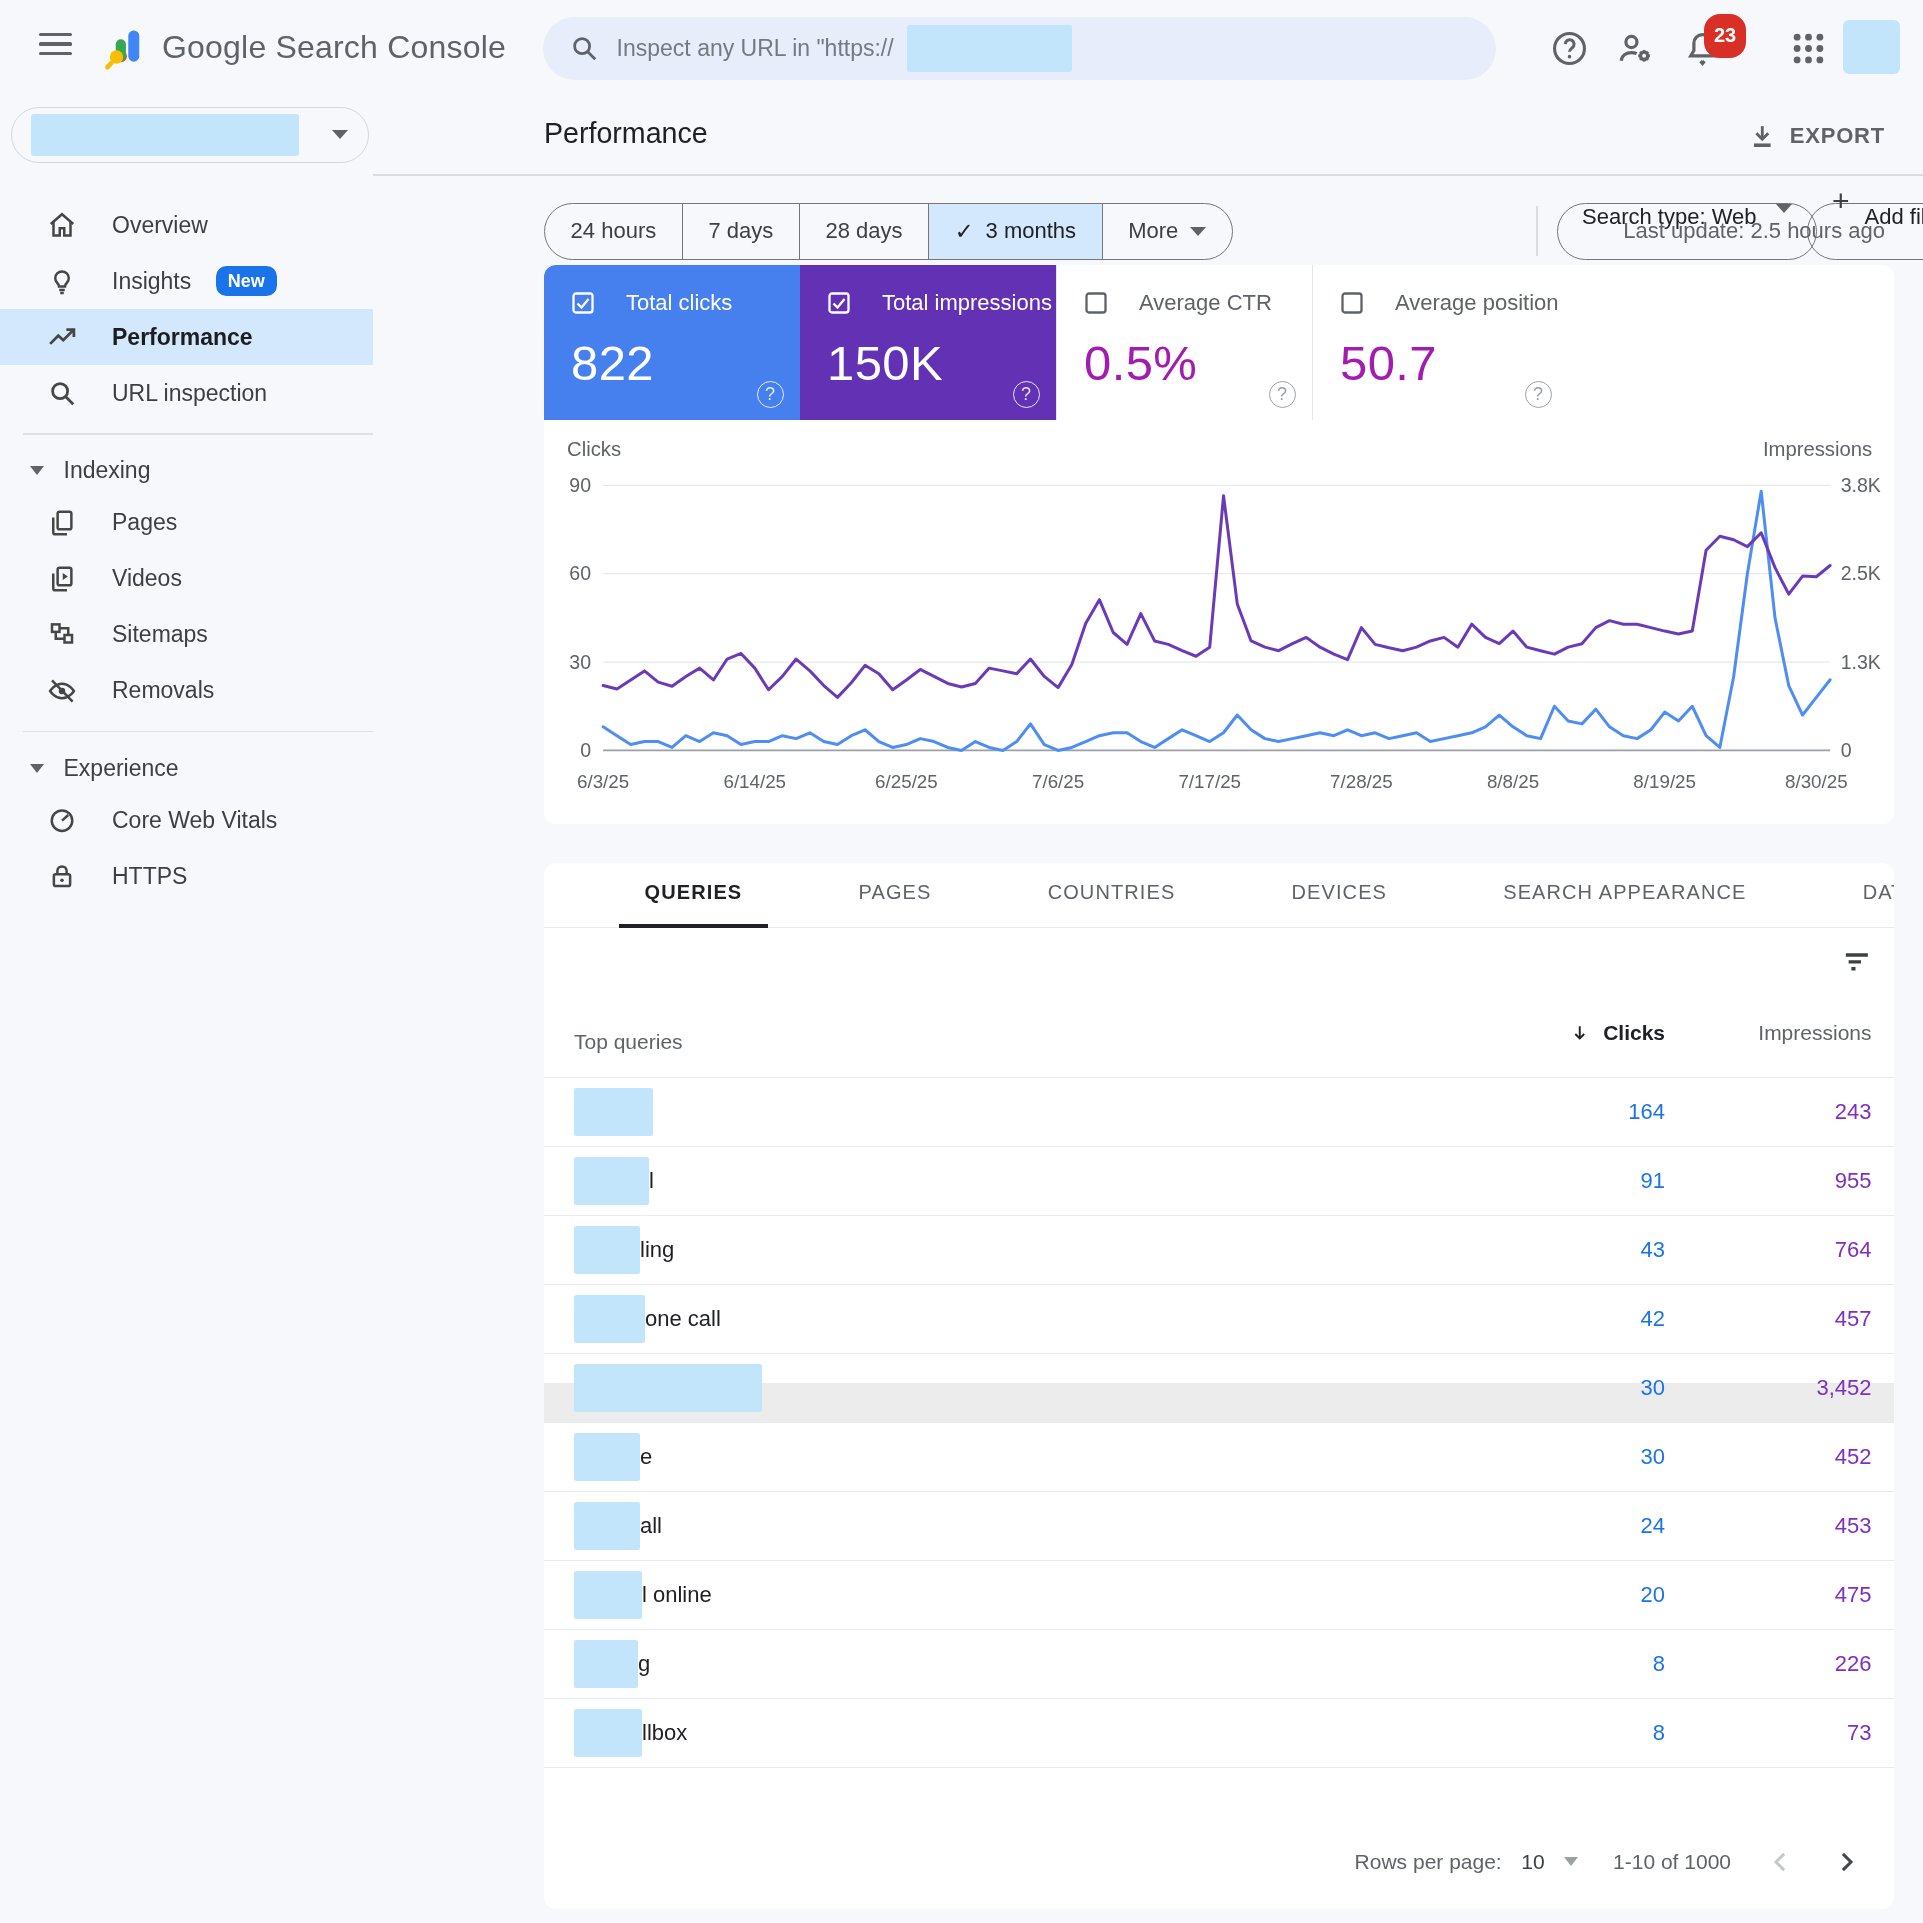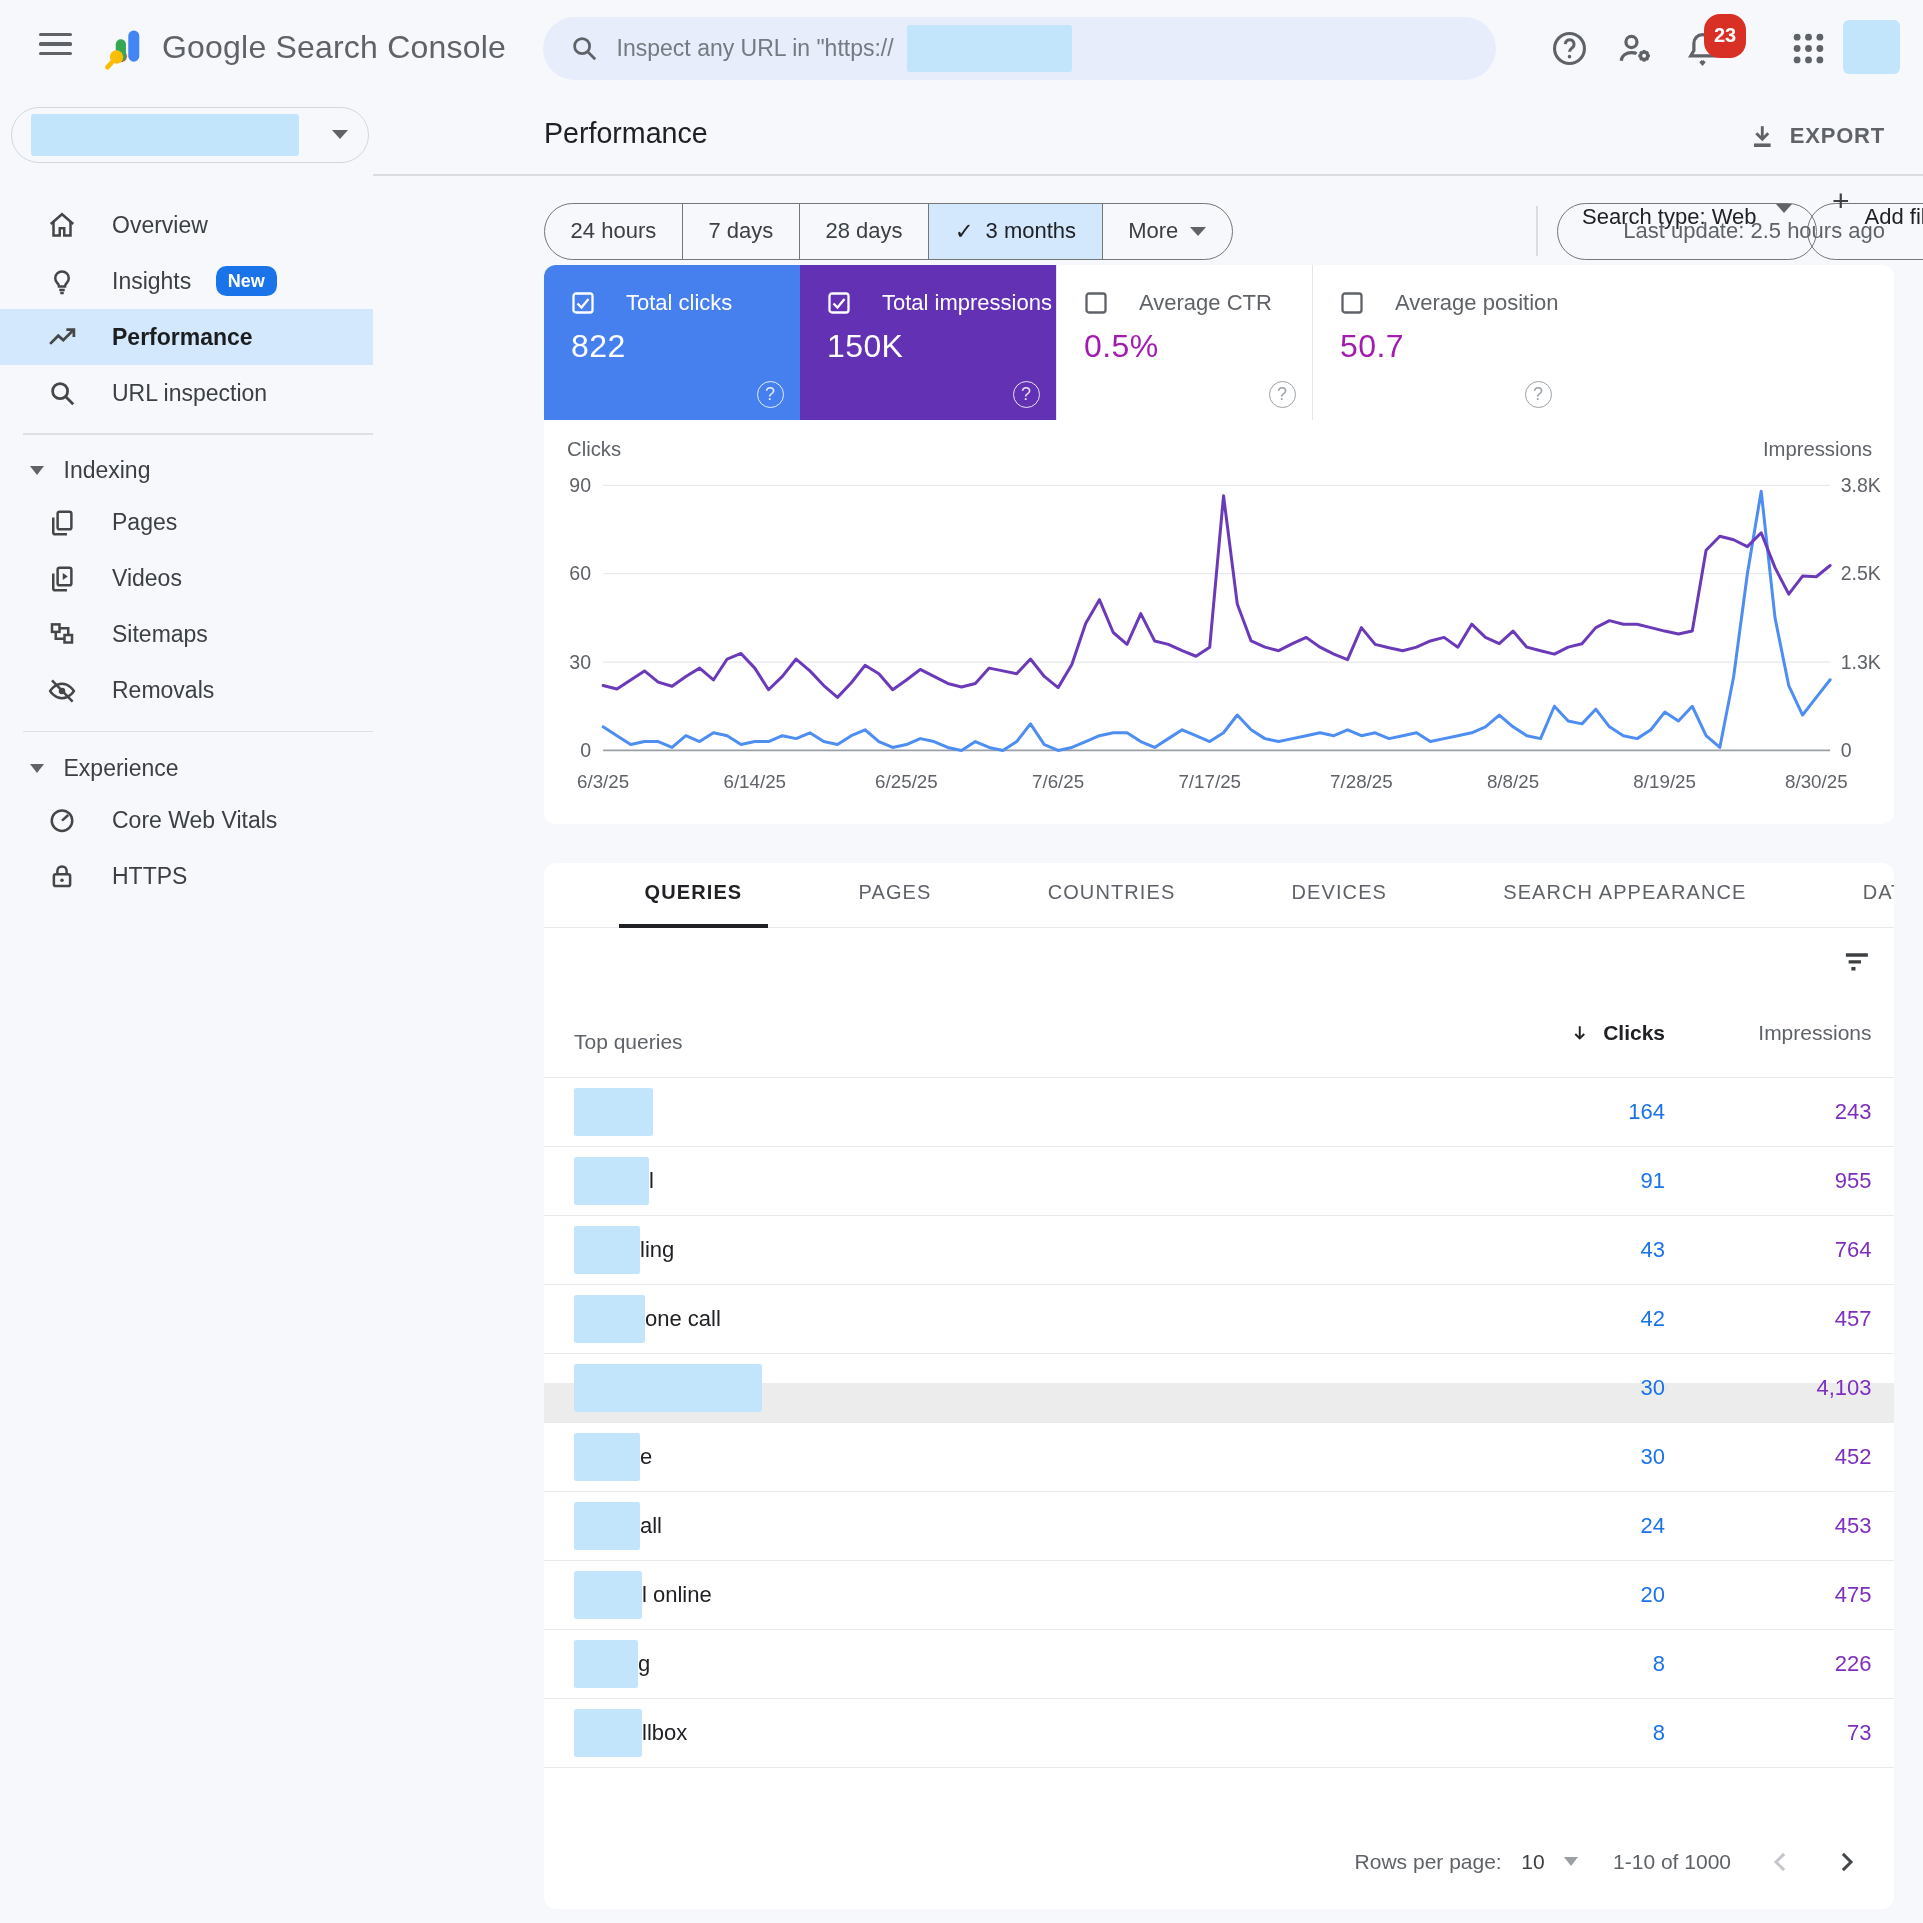--- a/index.html
+++ b/index.html
@@ -66,21 +66,21 @@
   .search-type{left:1184px}.add-filter{left:1434px}
   .plus{font-size:30px;color:#3c4043;line-height:0;margin-top:-3px}
   .last-update{position:absolute;right:39px;top:42px;font-size:22px;color:#5f6368}
 
   .panel{background:#fff;border-radius:12px;margin-left:171px;margin-right:30px;position:relative}
   .panel1{height:559px}
   .cards{display:flex;height:155px}
   .card{width:256px;height:155px;position:relative;padding:25.6px 0 0 27px;cursor:pointer}
   .card .lbl{display:flex;align-items:center;gap:31px;font-size:22px}
   .card .cb{width:24px;height:24px}
-  .card .val{font-size:32px;margin-top:12px;letter-spacing:0.4px}
+  .card .val{font-size:49px;margin-top:19px;letter-spacing:0.4px}
   .card .q{position:absolute;right:16.5px;bottom:12px;width:27px;height:27px;border:1.9px solid;border-radius:50%;
            font-size:18px;display:flex;align-items:center;justify-content:center}
   .card.c-blue{background:#4680ef;color:#fff;border-top-left-radius:12px}
   .card.c-purple{background:#6332b4;color:#fff}
   .card.c-white{color:#5f6368}
   .card.c-white .val{color:#a21caf}
   .card.c-white{border-left:1.5px solid #e4e7ea}
   .card.c-blue .q,.card.c-purple .q{color:rgba(255,255,255,.85)}
   .card.c-white .q{color:#9aa0a6}
   .chart-wrap{position:relative;height:404px}
@@ -457,21 +457,21 @@
           </div>
           <span class="clicks">42</span>
           <span class="imps">457</span>
         </div>
         <div class="trow hover">
           <div class="qcell">
             <span class="redact" style="width:188px"></span>
             <span></span>
           </div>
           <span class="clicks">30</span>
-          <span class="imps">4,103</span>
+          <span class="imps">3,452</span>
         </div>
         <div class="trow">
           <div class="qcell">
             <span class="redact" style="width:66px"></span>
             <span>e</span>
           </div>
           <span class="clicks">30</span>
           <span class="imps">452</span>
         </div>
         <div class="trow">

